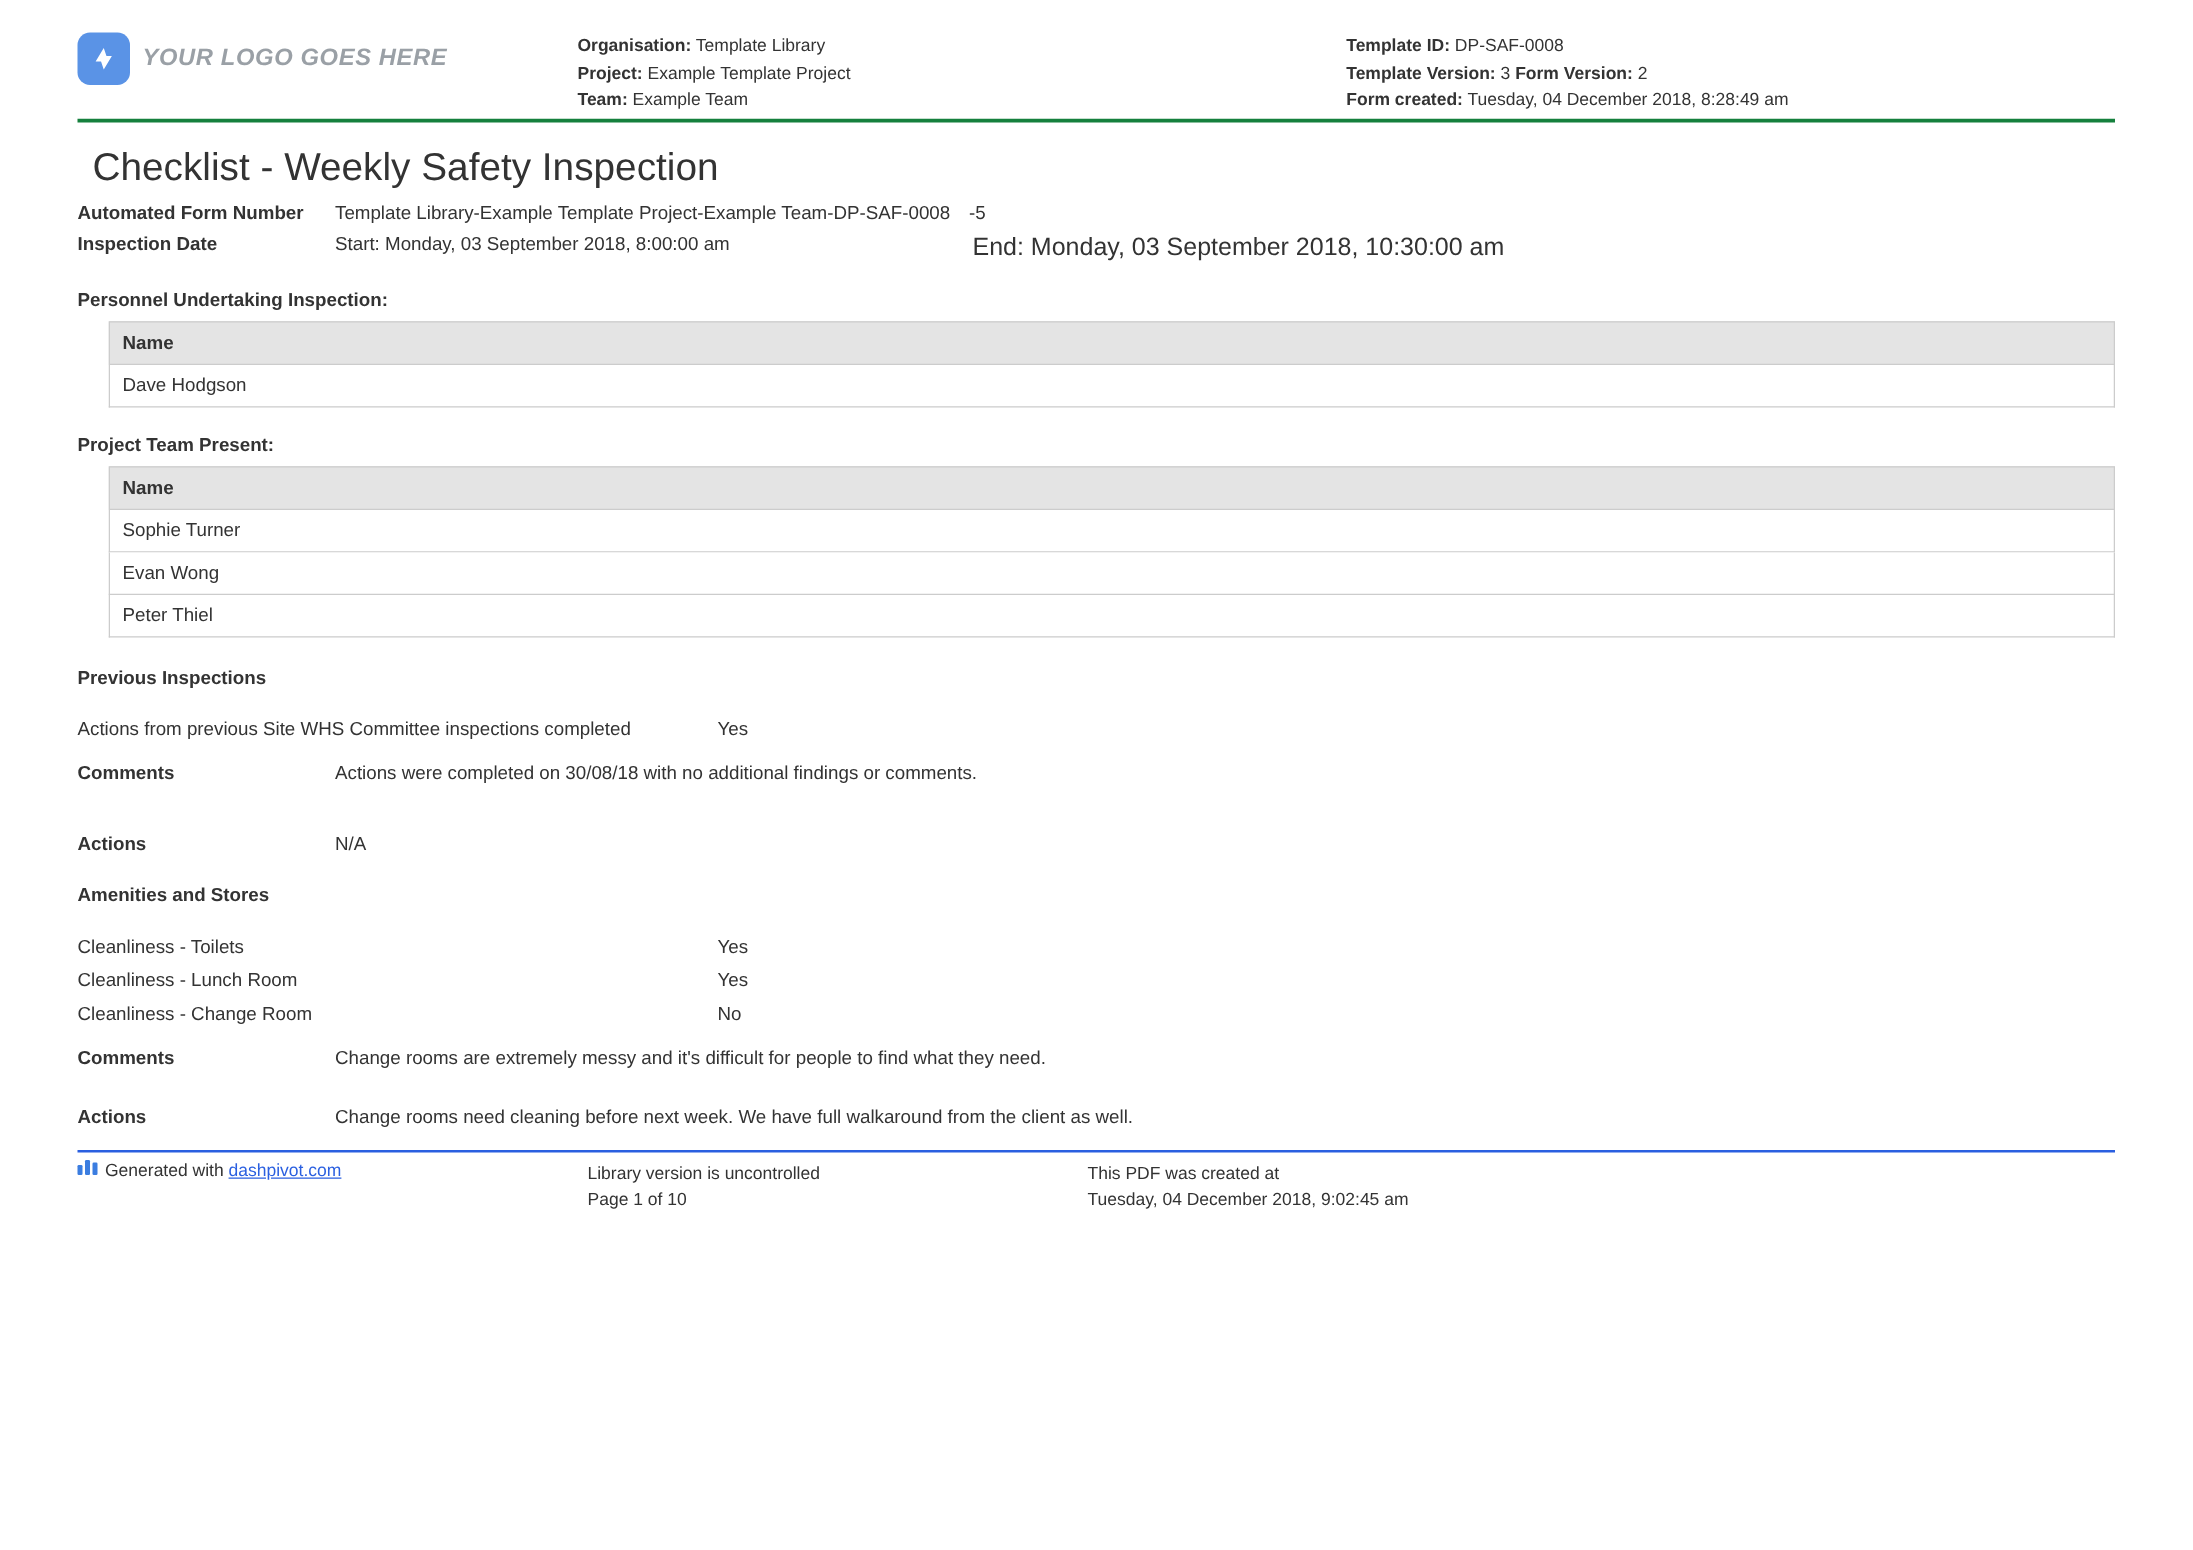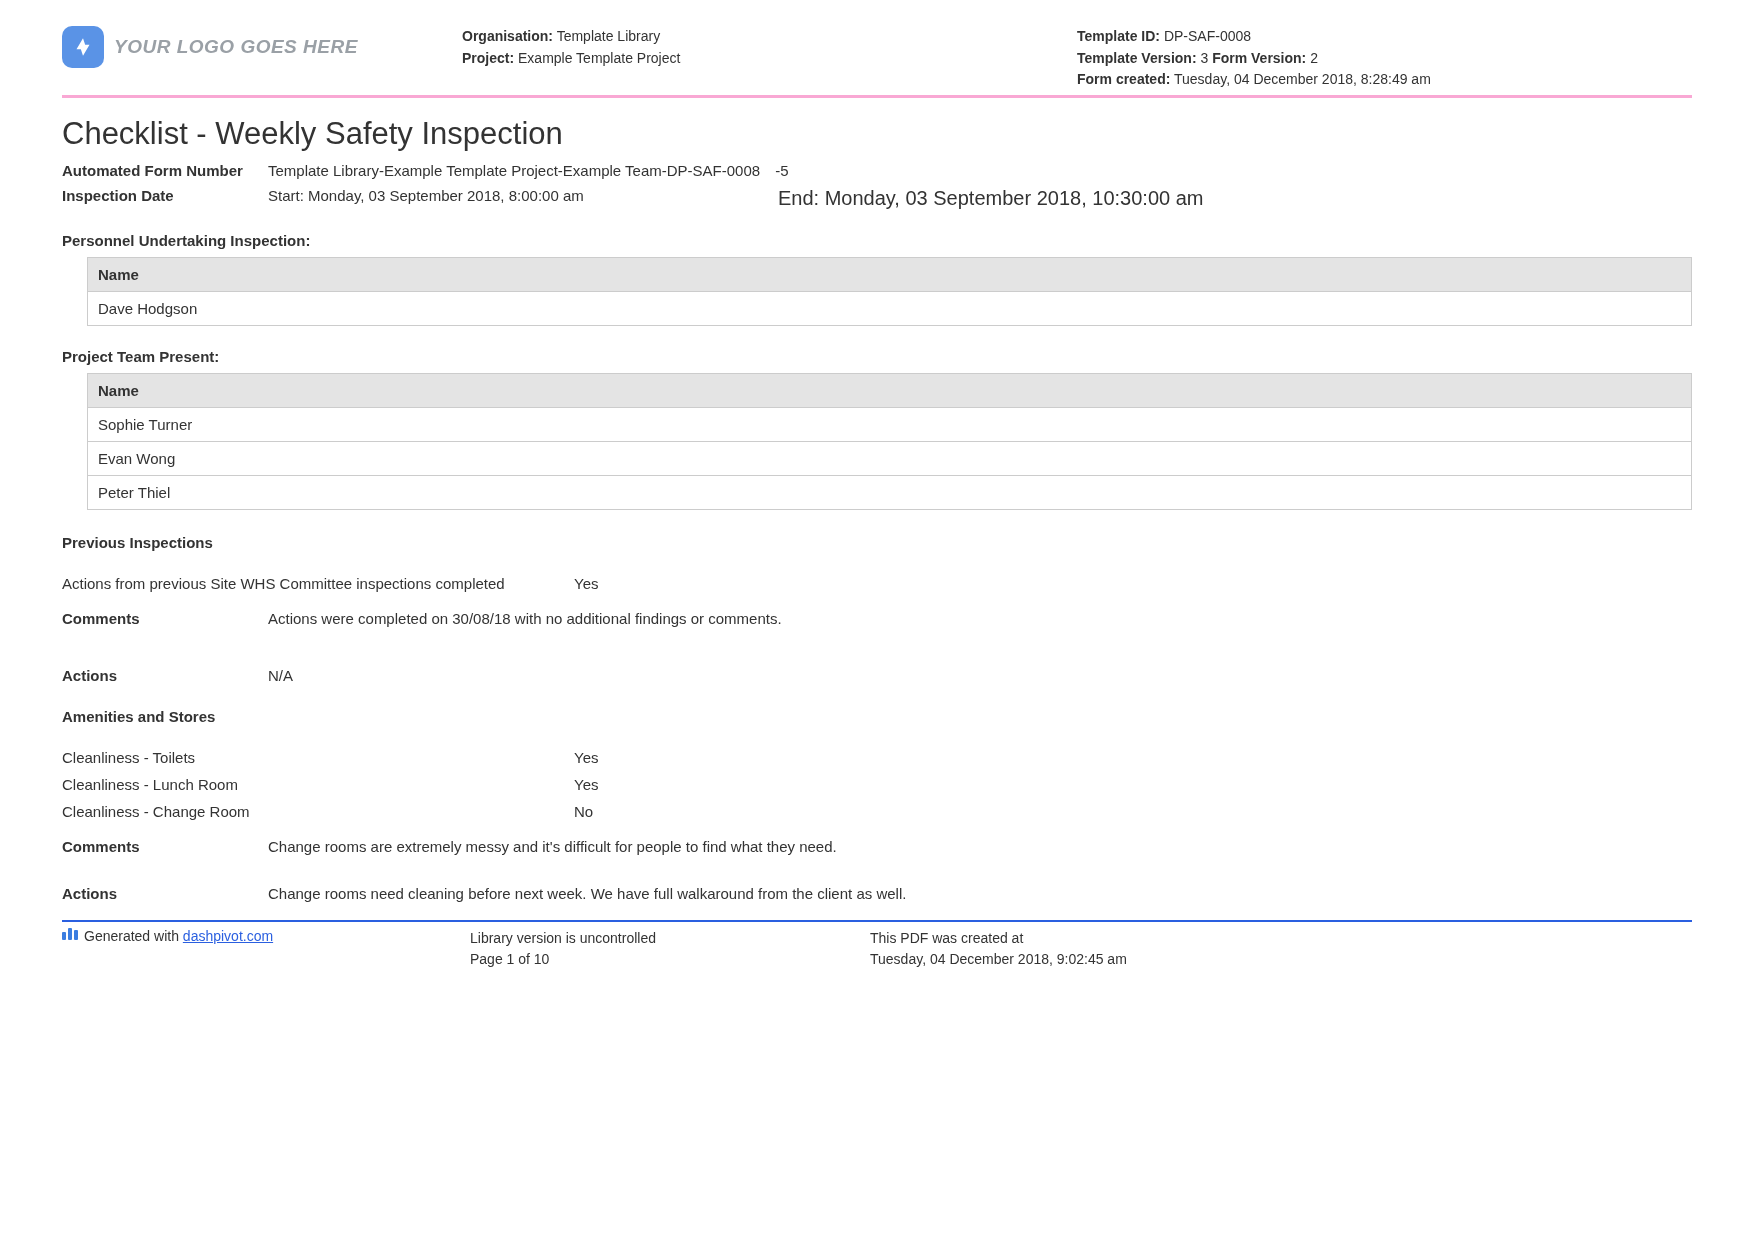--- a/index.html
+++ b/index.html
@@ -7,21 +7,21 @@
     font-family: "Segoe UI", "Helvetica Neue", Arial, sans-serif;
     background: #fff;
     color: #333;
     font-size: 15px;
     padding: 26px 62px 20px 62px;
     width: 1754px;
   }
   .header {
     display: flex;
     align-items: flex-start;
-    border-bottom: 3px solid #f9a8d4;
+    border-bottom: 3px solid #15803d;
     padding-bottom: 4px;
   }
   .logo-block {
     flex: 0 0 400px;
     display: flex;
     align-items: center;
     gap: 10px;
   }
   .logo-icon {
     width: 42px; height: 42px;
@@ -41,21 +41,21 @@
     flex: 1;
     font-size: 14px;
     line-height: 1.55;
     color: #333;
   }
   .hdr-col .lbl { font-weight: 700; }
   h1.title {
     font-weight: 400;
     font-size: 31px;
     color: #333;
-    margin: 18px 0 10px 0;
+    margin: 18px 0 10px 12px;
   }
   .row { display: flex; margin-bottom: 8px; }
   .row .label { flex: 0 0 206px; font-weight: 700; font-size: 15px; color: #333; }
   .row .value { flex: 1; font-size: 15px; color: #333; }
   .row.date .value { flex: 0 0 510px; }
   .row.date .value2 { flex: 1; font-size: 20px; }
   .section-label {
     font-weight: 700;
     font-size: 15px;
     margin: 22px 0 8px 0;
@@ -116,20 +116,21 @@
     <div class="logo-icon">
       <svg viewBox="0 0 24 24">
           <path d="M6 14 L12 4 L14 10 L18 10 L12 20 L10 14 Z" fill="#fff"></path>
         </svg>
     </div>
     <span class="logo-text">YOUR LOGO GOES HERE</span>
   </div>
   <div class="hdr-col">
     <div><span class="lbl">Organisation:</span> <span>Template Library</span></div>
     <div><span class="lbl">Project:</span> <span>Example Template Project</span></div>
+    <div><span class="lbl">Team:</span> <span>Example Team</span></div>
   </div>
   <div class="hdr-col">
     <div><span class="lbl">Template ID:</span> <span>DP-SAF-0008</span></div>
     <div>
       <span class="lbl">Template Version:</span>
       <span>3</span>
       <span class="lbl">Form Version:</span>
       <span>2</span>
     </div>
     <div><span class="lbl">Form created:</span> <span>Tuesday, 04 December 2018, 8:28:49 am</span></div>

